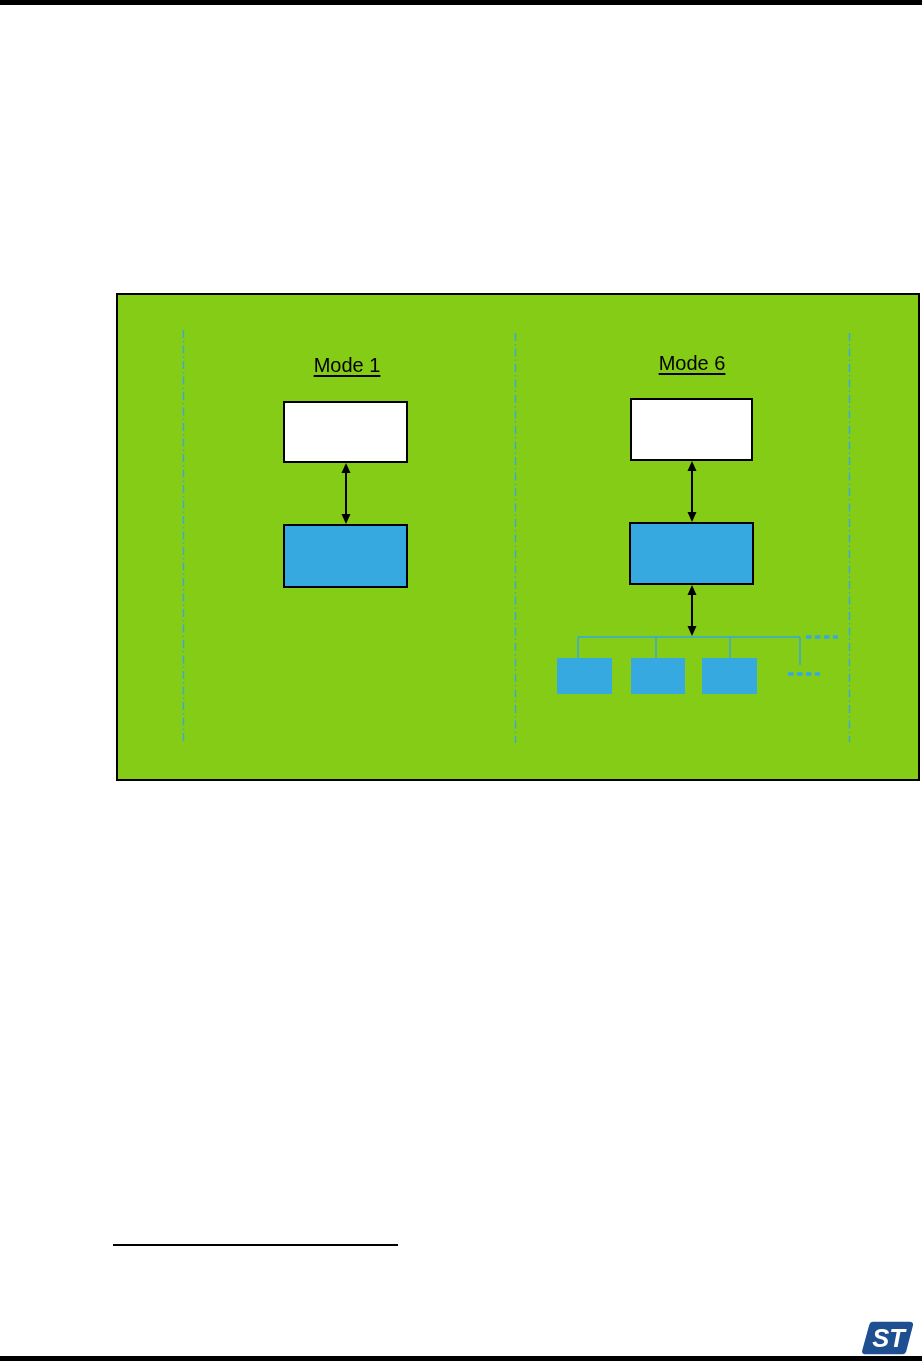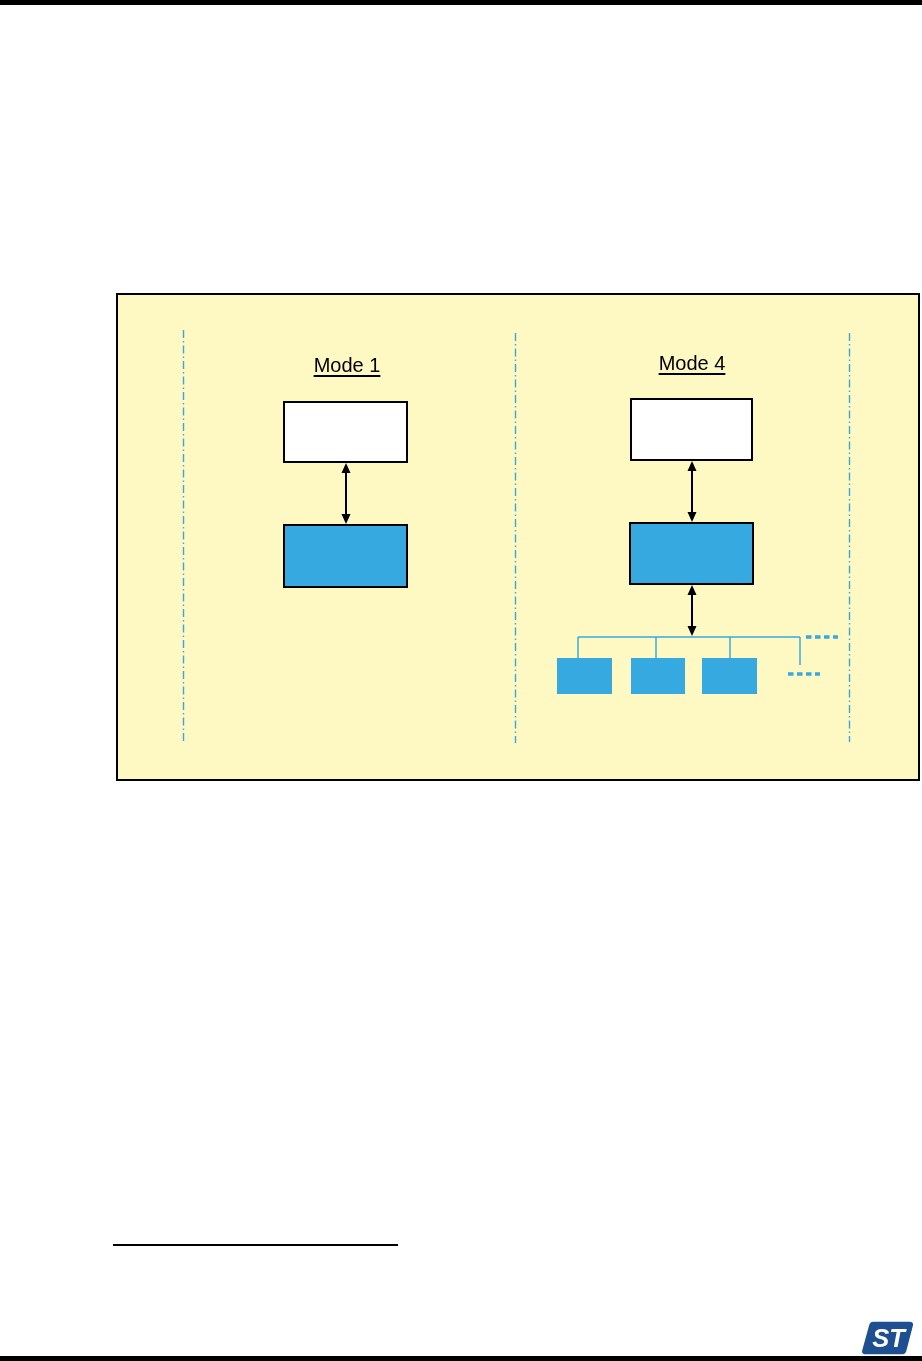--- a/index.html
+++ b/index.html
@@ -19,21 +19,21 @@
     overflow:hidden;
   }
   .rule{position:absolute;background:var(--diagram-black,#000);}
   .top-bar{left:0;top:0;width:922px;height:5px;}
   .bottom-bar{left:0;top:1356px;width:922px;height:5px;}
   .footnote-rule{left:113px;top:1244px;width:285px;height:2px;}
 
   .figure-frame{
     position:absolute;left:116px;top:293px;width:804px;height:488px;
     border:2px solid var(--diagram-black,#000);
-    background:#fef9c3;
+    background:#84cc16;
   }
   .figure-frame > *{position:absolute;}
 
   .mode-label{
     width:120px;text-align:center;
     font-size:20px;line-height:24px;color:#000;
     text-decoration:underline;
     text-underline-offset:3px;
   }
   .box{
@@ -76,21 +76,21 @@
     <div class="box" style="left:165px;top:106px;width:125px;height:62px;"></div>
 
     <svg class="v-arrow" style="left:222px;top:168px;" width="12" height="61" viewBox="0 0 12 61">
       <line x1="6" y1="6" x2="6" y2="55"></line>
       <polygon points="6,0 1.5,10 10.5,10"></polygon>
       <polygon points="6,61 1.5,51 10.5,51"></polygon>
     </svg>
 
     <div class="box blue" style="left:165px;top:229px;width:125px;height:64px;"></div>
 
-    <div class="mode-label" style="left:514px;top:56px;">Mode 4</div>
+    <div class="mode-label" style="left:514px;top:56px;">Mode 6</div>
 
     <div class="box" style="left:512px;top:103px;width:123px;height:63px;"></div>
 
     <svg class="v-arrow" style="left:568px;top:166px;" width="12" height="61" viewBox="0 0 12 61">
       <line x1="6" y1="6" x2="6" y2="55"></line>
       <polygon points="6,0 1.5,10 10.5,10"></polygon>
       <polygon points="6,61 1.5,51 10.5,51"></polygon>
     </svg>
 
     <div class="box blue" style="left:511px;top:227px;width:125px;height:63px;"></div>

